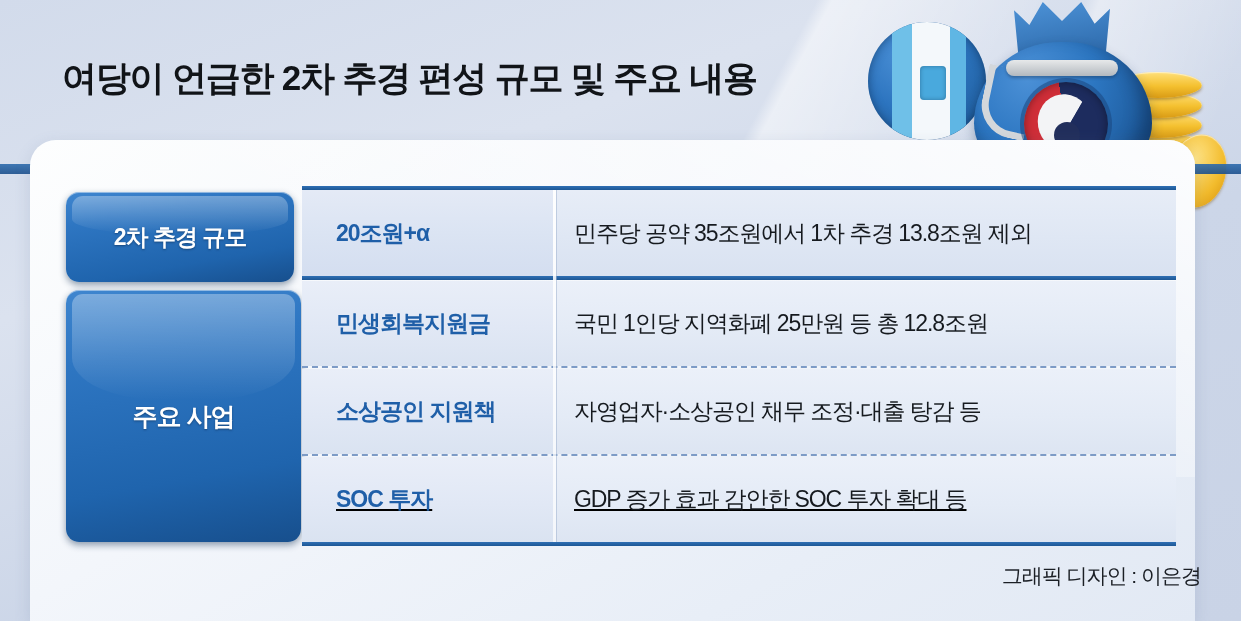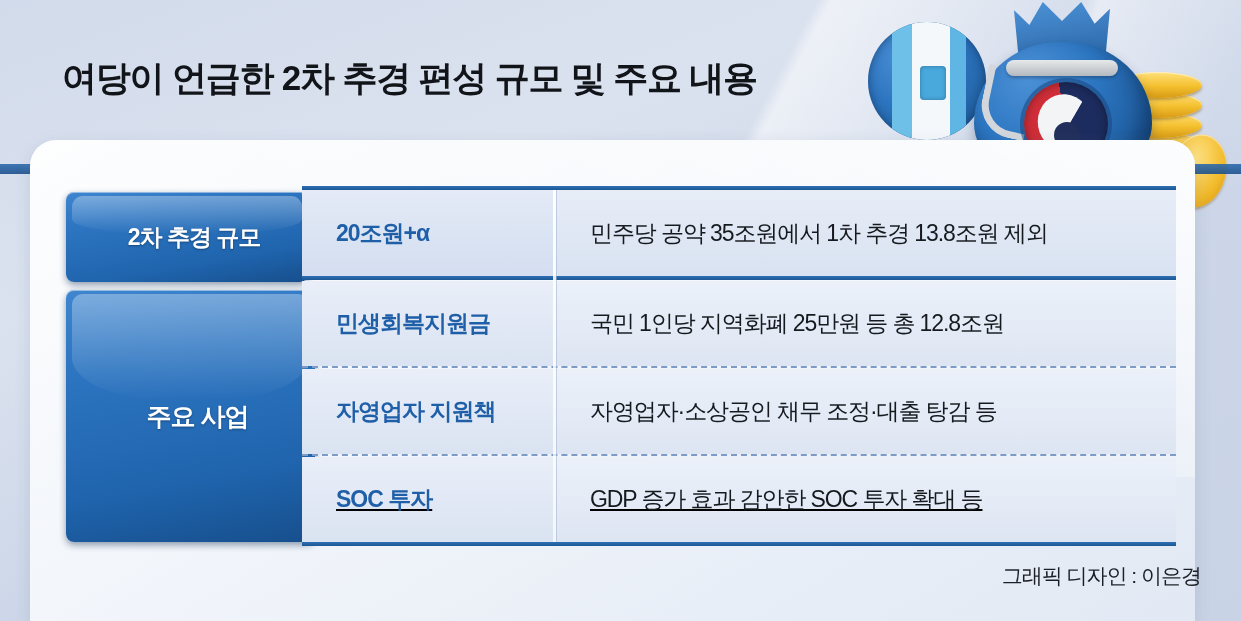--- a/index.html
+++ b/index.html
@@ -32,27 +32,26 @@
   }
   .panel:after{
     content:"";position:absolute;left:0;top:0;right:0;height:70%;
     border-radius:26px 26px 0 0;
     background:linear-gradient(205deg,rgba(255,255,255,.85),rgba(255,255,255,0) 60%);
     pointer-events:none;
   }
 
   
   .catbox{
-    position:absolute;border-radius:8px;
+    position:absolute;border-radius:13px;
     background:linear-gradient(170deg,#3f86cf 0%,#2e76c2 26%,#1f64ad 72%,#174f8d 100%);
     box-shadow:0 3px 7px rgba(12,42,78,.45), inset 0 1px 0 rgba(255,255,255,.45);
     display:flex;align-items:center;justify-content:center;
     color:#ffffff;font-weight:700;letter-spacing:-1px;
     text-shadow:0 1px 2px rgba(10,35,70,.5);
-    padding-left:14px;
   }
   .catbox:before{
     content:"";position:absolute;left:6px;right:6px;top:4px;height:42%;
     border-radius:11px 11px 40% 40%;
     background:linear-gradient(180deg,rgba(255,255,255,.32),rgba(255,255,255,0));
     pointer-events:none;
   }
   #cat-scale{left:66px;top:192px;width:228px;height:90px;font-size:23px;}
   #cat-projects{left:66px;top:290px;width:235px;height:252px;font-size:25px;}
 
@@ -60,21 +59,21 @@
   .table{position:absolute;left:302px;top:190px;width:874px;height:363px;}
   .trow{position:absolute;left:0;width:874px;display:flex;align-items:center;}
   .trow .key{
     width:252px;flex:0 0 252px;height:100%;
     display:flex;align-items:center;padding-left:34px;box-sizing:border-box;
     font-size:23px;font-weight:700;color:#1f5fa8;letter-spacing:-1px;
     background:linear-gradient(180deg,#e4eaf6 0%,#dbe4f3 50%,#d4def0 100%);
   }
   .trow .val{
     flex:1 1 auto;height:100%;
-    display:flex;align-items:center;padding-left:36px;box-sizing:border-box;
+    display:flex;align-items:center;padding-left:20px;box-sizing:border-box;
     font-size:23px;color:#161a1f;letter-spacing:-1.1px;white-space:nowrap;
     background:linear-gradient(180deg,#e7edf7 0%,#dfe7f4 55%,#d9e2f1 100%);
   }
   .trow.alt .key{background:linear-gradient(180deg,#e9eef8 0%,#e1e8f5 55%,#dae3f1 100%);}
   .trow.alt .val{background:linear-gradient(180deg,#ebf0f9 0%,#e4ebf6 55%,#dde5f2 100%);}
 
   #row-0{top:0px;height:86px;}
   #row-1{top:91px;height:85px;}
   #row-2{top:179px;height:85px;}
   #row-3{top:267px;height:85px;text-decoration:underline;}
@@ -224,21 +223,21 @@
     </div>
     <div class="sep solid" id="sep-1"></div>
 
     <div class="trow alt" id="row-1">
       <div class="key">민생회복지원금</div>
       <div class="val">국민 1인당 지역화폐 25만원 등 총 12.8조원</div>
     </div>
     <div class="sep dashed" id="sep-2"></div>
 
     <div class="trow alt" id="row-2">
-      <div class="key">자영업자 지원책</div>
+      <div class="key">소상공인 지원책</div>
       <div class="val">자영업자·소상공인 채무 조정·대출 탕감 등</div>
     </div>
     <div class="sep dashed" id="sep-3"></div>
 
     <div class="trow alt" id="row-3">
       <div class="key">SOC 투자</div>
       <div class="val">GDP 증가 효과 감안한 SOC 투자 확대 등</div>
     </div>
     <div class="sep solid" id="sep-bottom"></div>
 

